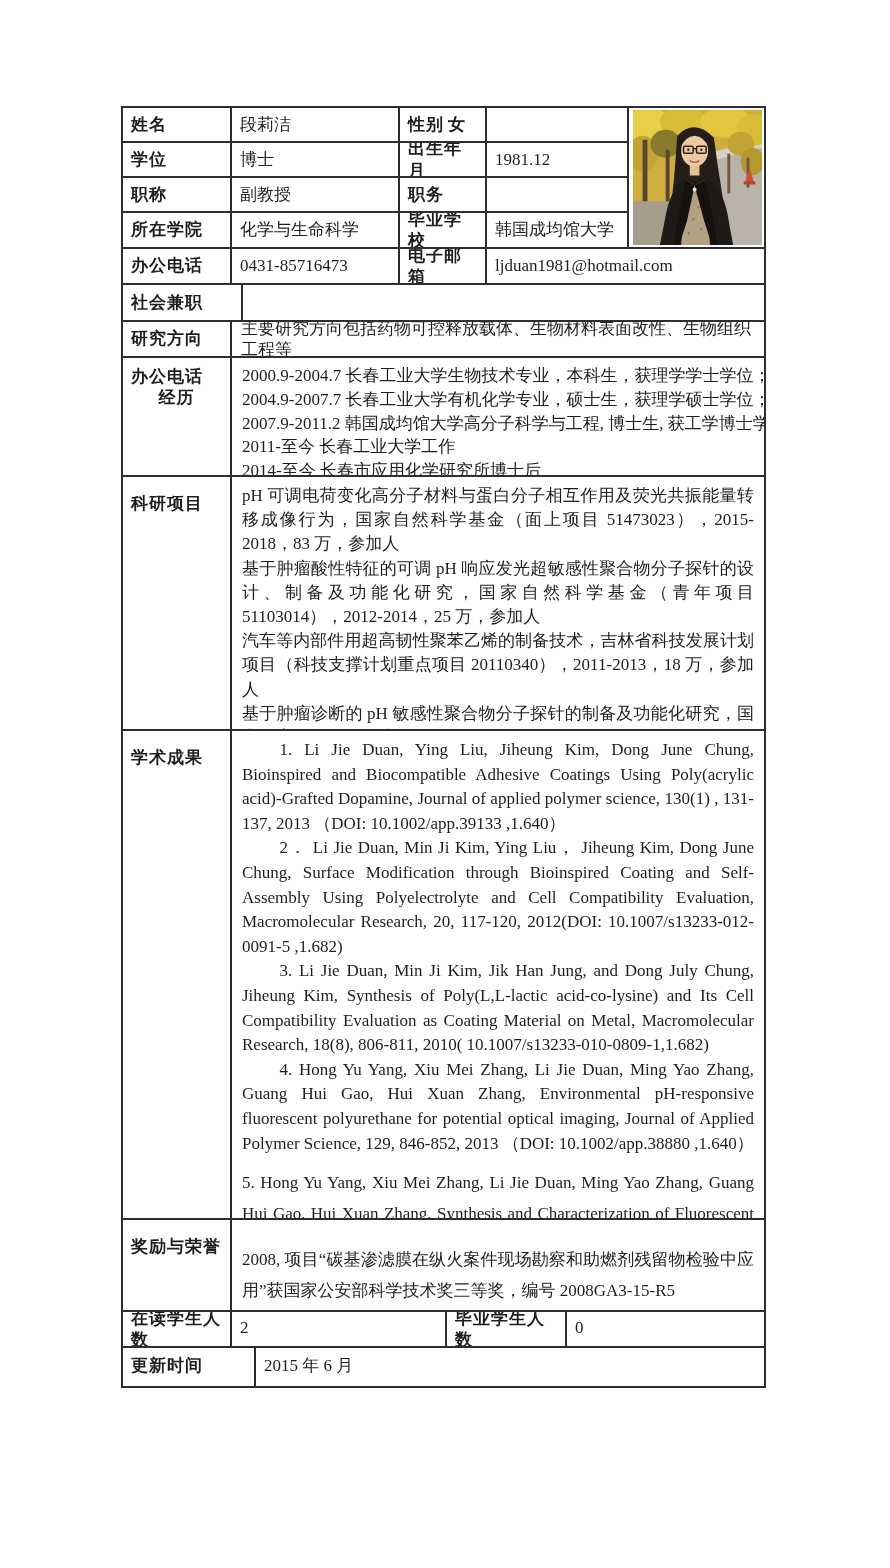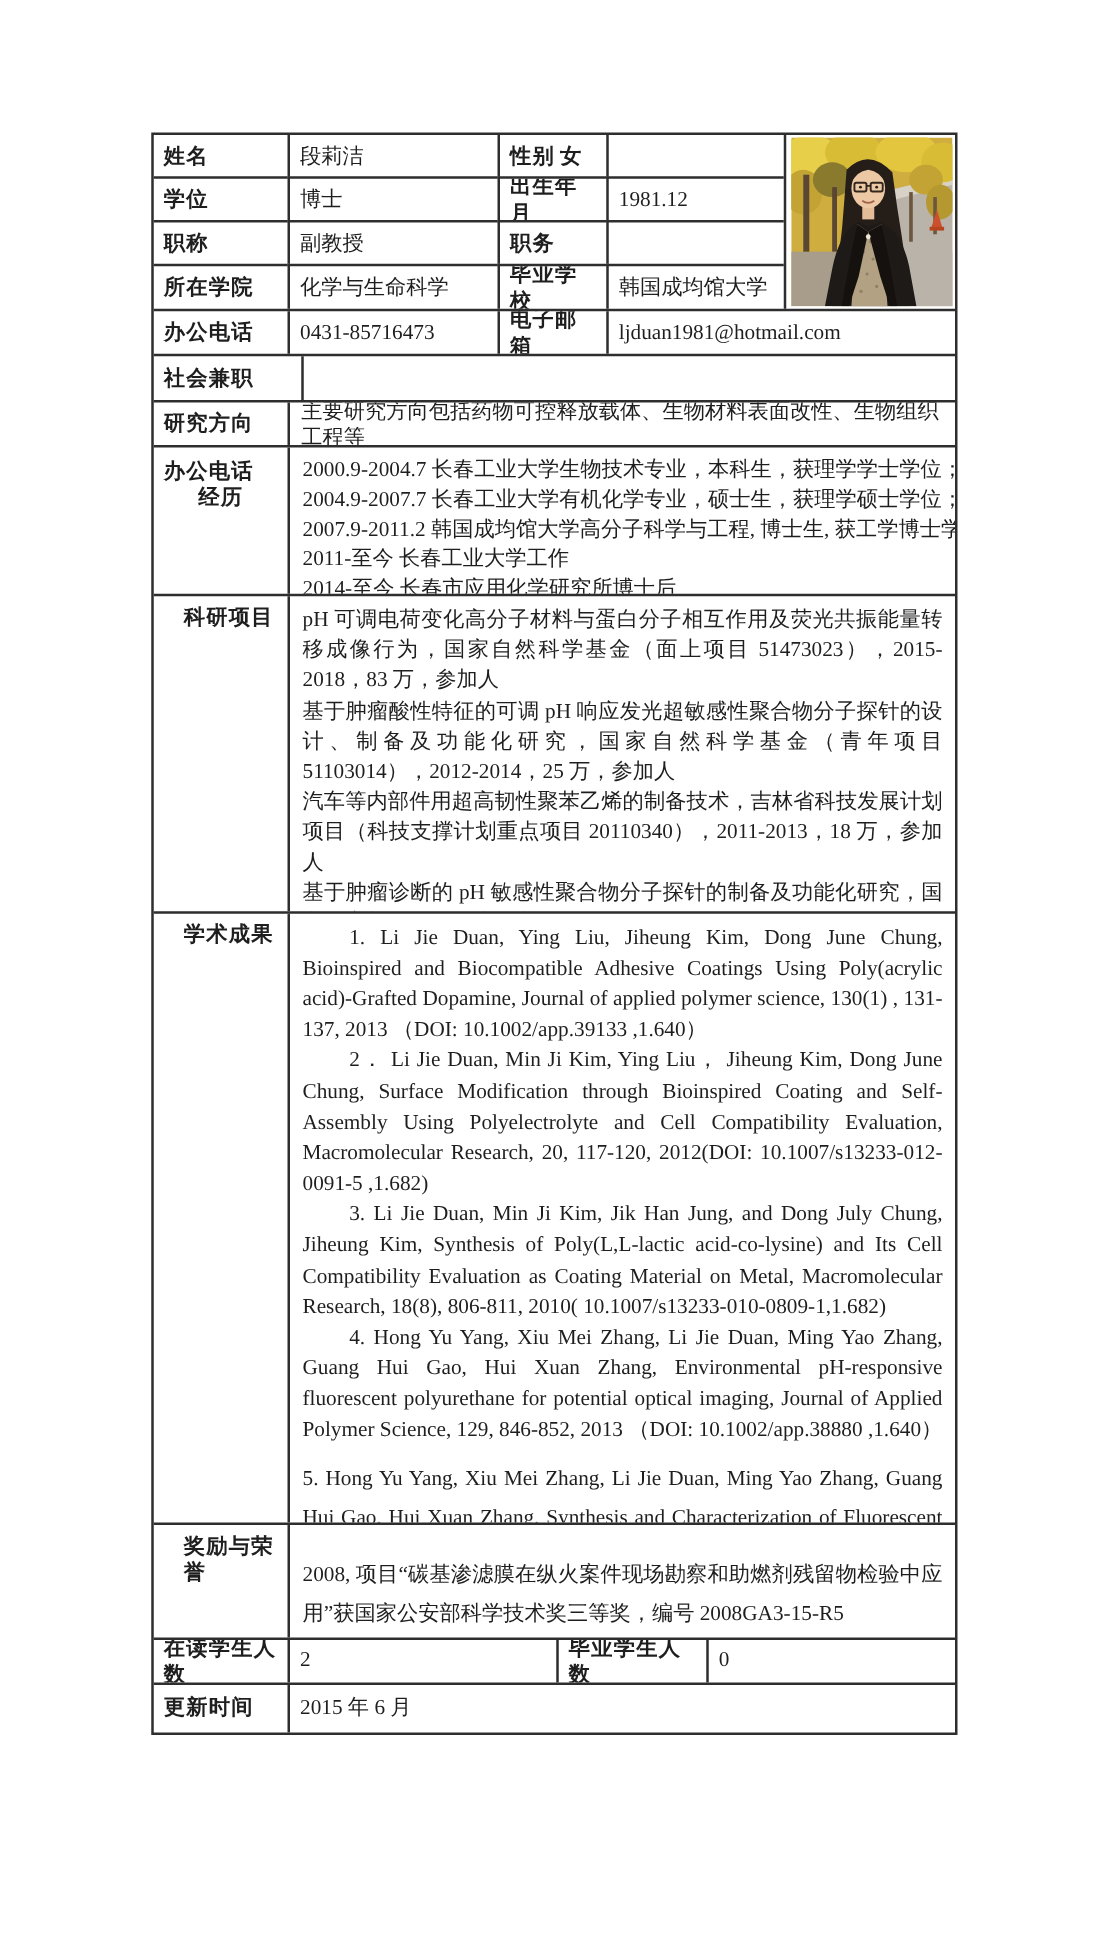--- a/index.html
+++ b/index.html
@@ -23,21 +23,21 @@
     display:flex; align-items:center;
     padding:2px 8px; font-size:17px; line-height:1.25;
   }
   .bl { border-left:2px solid #2e2e2e; }
   .bt { border-top:2px solid #2e2e2e; }
 
   .lab {
     font-family:"Liberation Sans","DejaVu Sans",sans-serif;
     font-weight:bold; font-size:17px; letter-spacing:1px;
   }
-  .top { align-items:flex-start; padding-top:6px;margin-left:16px; }
+  .top { align-items:flex-start; padding-top:16px; }
 
   .lab2line { flex-direction:column; align-items:stretch; justify-content:flex-start; padding-top:8px; }
   .lab2line .l1 { text-align:left; }
   .lab2line .l2 { text-align:center; }
 
   .inline-pair { gap:4px; }
 
   .photo-cell { padding:2px 2px 2px 4px; align-items:stretch; }
   .photo-cell svg { width:100%; height:100%; display:block; }
 
@@ -197,19 +197,19 @@
       </div>
     </div>
 
     <div class="trow" style="grid-template-columns:107px 215px 120px 1fr; height:36px;">
       <div class="cell lab">在读学生人数</div>
       <div class="cell bl mono-val" style="align-items:flex-start; padding-top:5px;">2</div>
       <div class="cell lab bl">毕业学生人数</div>
       <div class="cell bl mono-val" style="align-items:flex-start; padding-top:5px;">0</div>
     </div>
 
-    <div class="trow" style="grid-template-columns:107px 1fr; height:40px;">
+    <div class="trow" style="grid-template-columns:107px 1fr; height:40px;gap:24px;">
       <div class="cell lab" style="align-items:flex-start; padding-top:7px;">更新时间</div>
       <div class="cell bl mono-val" style="align-items:flex-start; padding-top:7px;">2015 年 6 月</div>
     </div>
 
   </div>
 </div>
 
 </body></html>

